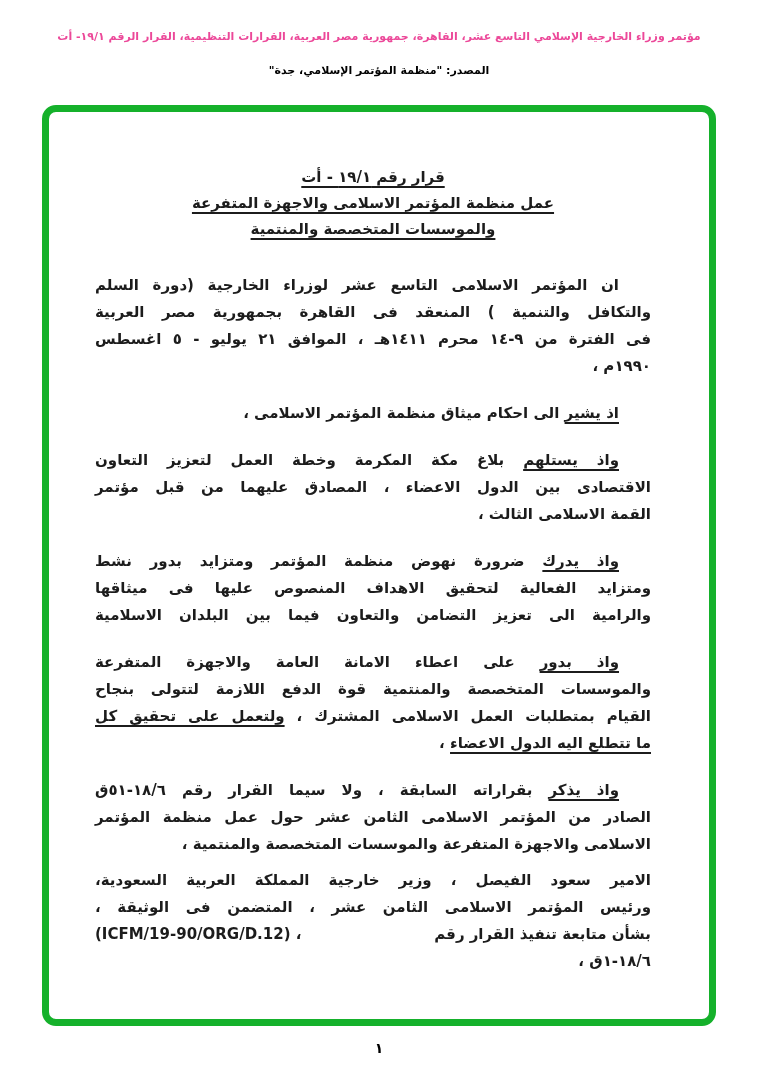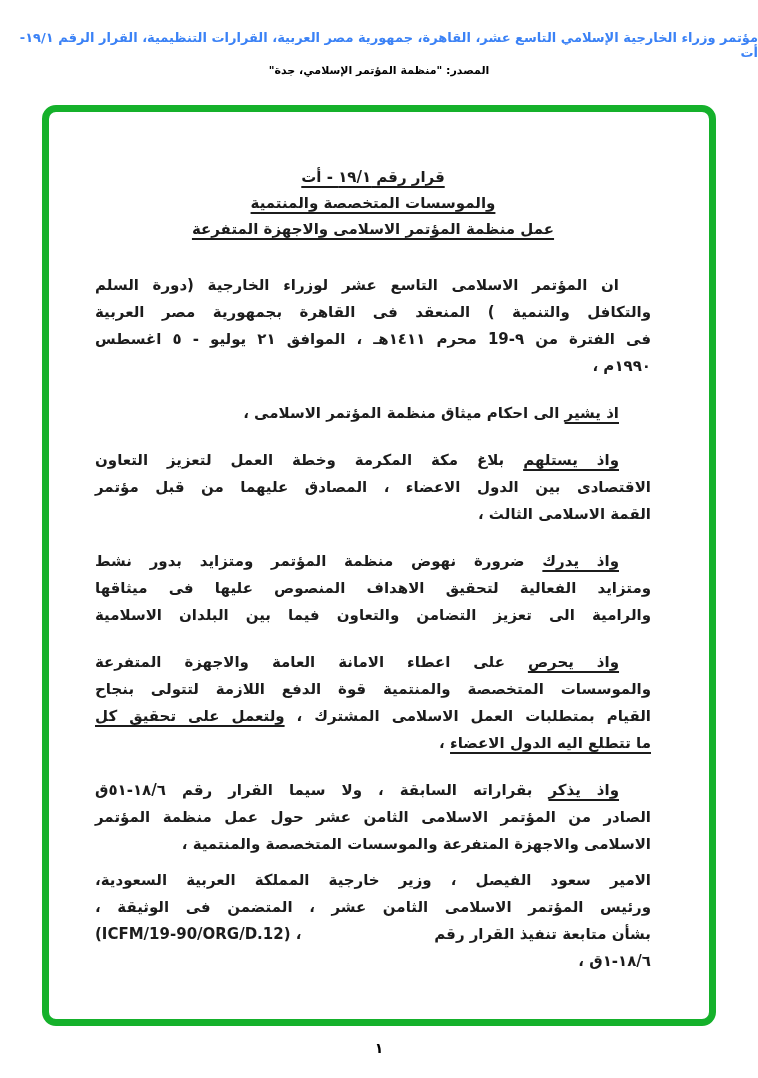--- a/index.html
+++ b/index.html
@@ -8,22 +8,22 @@
     width:758px;height:1078px;
     background:#ffffff;
     font-family:"DejaVu Sans",sans-serif;
     color:#111;
     overflow:hidden;
     margin:0 auto;
   }
   
   .hdr1{
     position:absolute;top:30px;left:0;width:100%;
-    direction:rtl;text-align:right;
-    font-size:13px;font-weight:bold;color:#3b82f6;
+    direction:rtl;text-align:center;
+    font-size:11px;font-weight:bold;color:#ec4899;
     letter-spacing:0;
   }
   .hdr2{
     position:absolute;top:64px;left:0;width:100%;
     direction:rtl;text-align:center;
     font-size:11px;font-weight:bold;color:#000;
   }
   
   .frame{
     position:absolute;left:42px;top:105px;
@@ -88,45 +88,45 @@
 <div class="page">
 
   <div class="hdr1">مؤتمر وزراء الخارجية الإسلامي التاسع عشر، القاهرة، جمهورية مصر العربية، القرارات التنظيمية، القرار الرقم ١٩/١- أت</div>
 
   <div class="hdr2">المصدر:  "منظمة المؤتمر الإسلامي، جدة"</div>
 
   <div class="frame" style="border-color: rgb(21, 177, 43);">
     <div class="content" style="color: rgb(28, 28, 28);">
       <div class="title-block" id="title-block">
           <div class="title-line">قرار رقم ١٩/١ - أت</div>
+          <div class="title-line">عمل منظمة المؤتمر الاسلامى والاجهزة المتفرعة</div>
           <div class="title-line">والموسسات المتخصصة والمنتمية</div>
-          <div class="title-line">عمل منظمة المؤتمر الاسلامى والاجهزة المتفرعة</div>
         </div>
       <div id="paragraphs">
           <div class="para">
             <div class="line just ind"><span>ان المؤتمر الاسلامى التاسع عشر لوزراء الخارجية (دورة السلم</span></div>
             <div class="line just"><span>والتكافل والتنمية ) المنعقد فى القاهرة بجمهورية مصر العربية</span></div>
-            <div class="line just"><span>فى الفترة من ٩-19 محرم ١٤١١هـ ، الموافق ٢١ يوليو - ٥ اغسطس</span></div>
+            <div class="line just"><span>فى الفترة من ٩-١٤ محرم ١٤١١هـ ، الموافق ٢١ يوليو - ٥ اغسطس</span></div>
             <div class="line"><span>١٩٩٠م ،</span></div>
           </div>
           <div class="para">
             <div class="line ind"><span class="u">اذ يشير</span><span> الى احكام ميثاق منظمة المؤتمر الاسلامى ،</span></div>
           </div>
           <div class="para">
             <div class="line just ind"><span class="u">واذ يستلهم</span><span> بلاغ مكة المكرمة وخطة العمل لتعزيز التعاون</span></div>
             <div class="line just"><span>الاقتصادى بين الدول الاعضاء ، المصادق عليهما من قبل مؤتمر</span></div>
             <div class="line"><span>القمة الاسلامى الثالث ،</span></div>
           </div>
           <div class="para">
             <div class="line just ind"><span class="u">واذ يدرك</span><span> ضرورة نهوض منظمة المؤتمر ومتزايد بدور نشط</span></div>
             <div class="line just"><span>ومتزايد الفعالية لتحقيق الاهداف المنصوص عليها فى ميثاقها</span></div>
             <div class="line just"><span>والرامية الى تعزيز التضامن والتعاون فيما بين البلدان الاسلامية</span></div>
           </div>
           <div class="para">
-            <div class="line just ind"><span class="u">واذ يحرص</span><span> على اعطاء الامانة العامة والاجهزة المتفرعة</span></div>
+            <div class="line just ind"><span class="u">واذ بدور</span><span> على اعطاء الامانة العامة والاجهزة المتفرعة</span></div>
             <div class="line just"><span>والموسسات المتخصصة والمنتمية قوة الدفع اللازمة لتتولى بنجاح</span></div>
             <div class="line just"><span>القيام بمتطلبات العمل الاسلامى المشترك ، </span><span class="u">ولتعمل على تحقيق كل</span></div>
             <div class="line"><span class="u">ما تتطلع اليه الدول الاعضاء</span><span> ،</span></div>
           </div>
           <div class="para">
             <div class="line just ind"><span class="u">واذ يذكر</span><span> بقراراته السابقة ، ولا سيما القرار رقم ١٨/٦-٥١ق</span></div>
             <div class="line just"><span>الصادر من المؤتمر الاسلامى الثامن عشر حول عمل منظمة المؤتمر</span></div>
             <div class="line"><span>الاسلامى والاجهزة المتفرعة والموسسات المتخصصة والمنتمية ،</span></div>
           </div>
           <div class="para">

